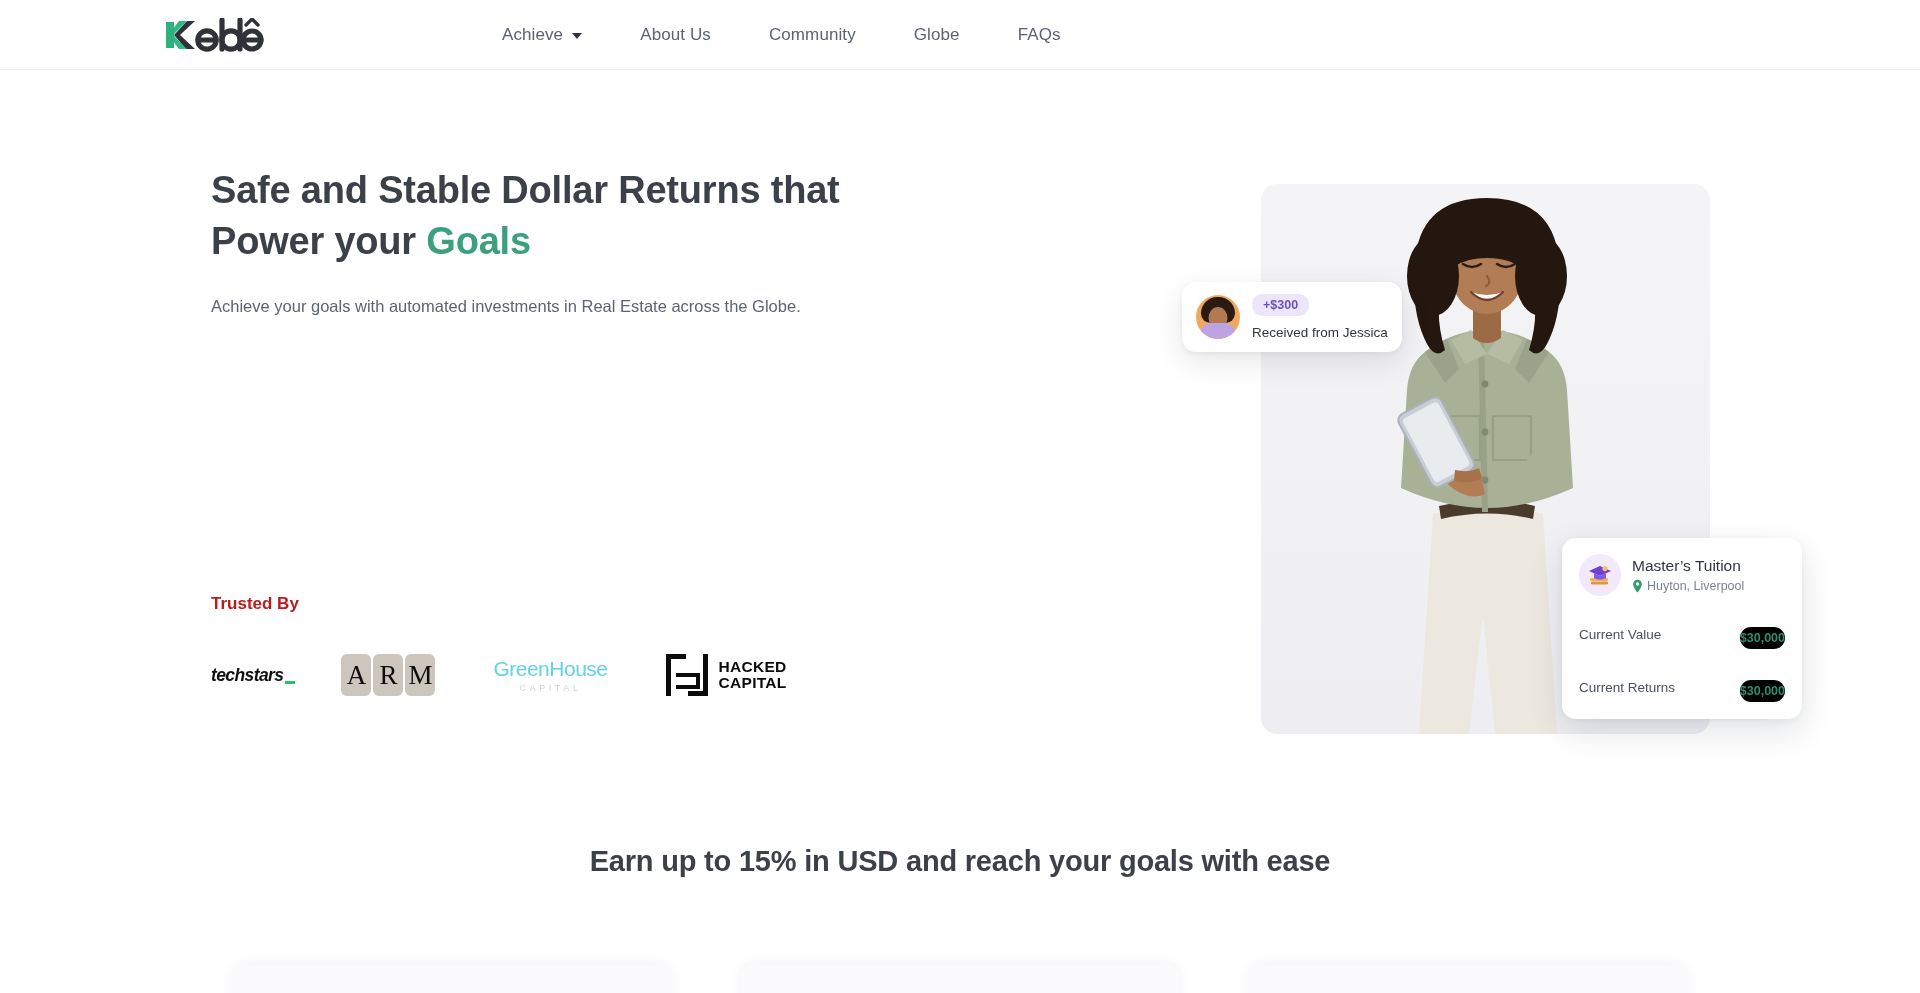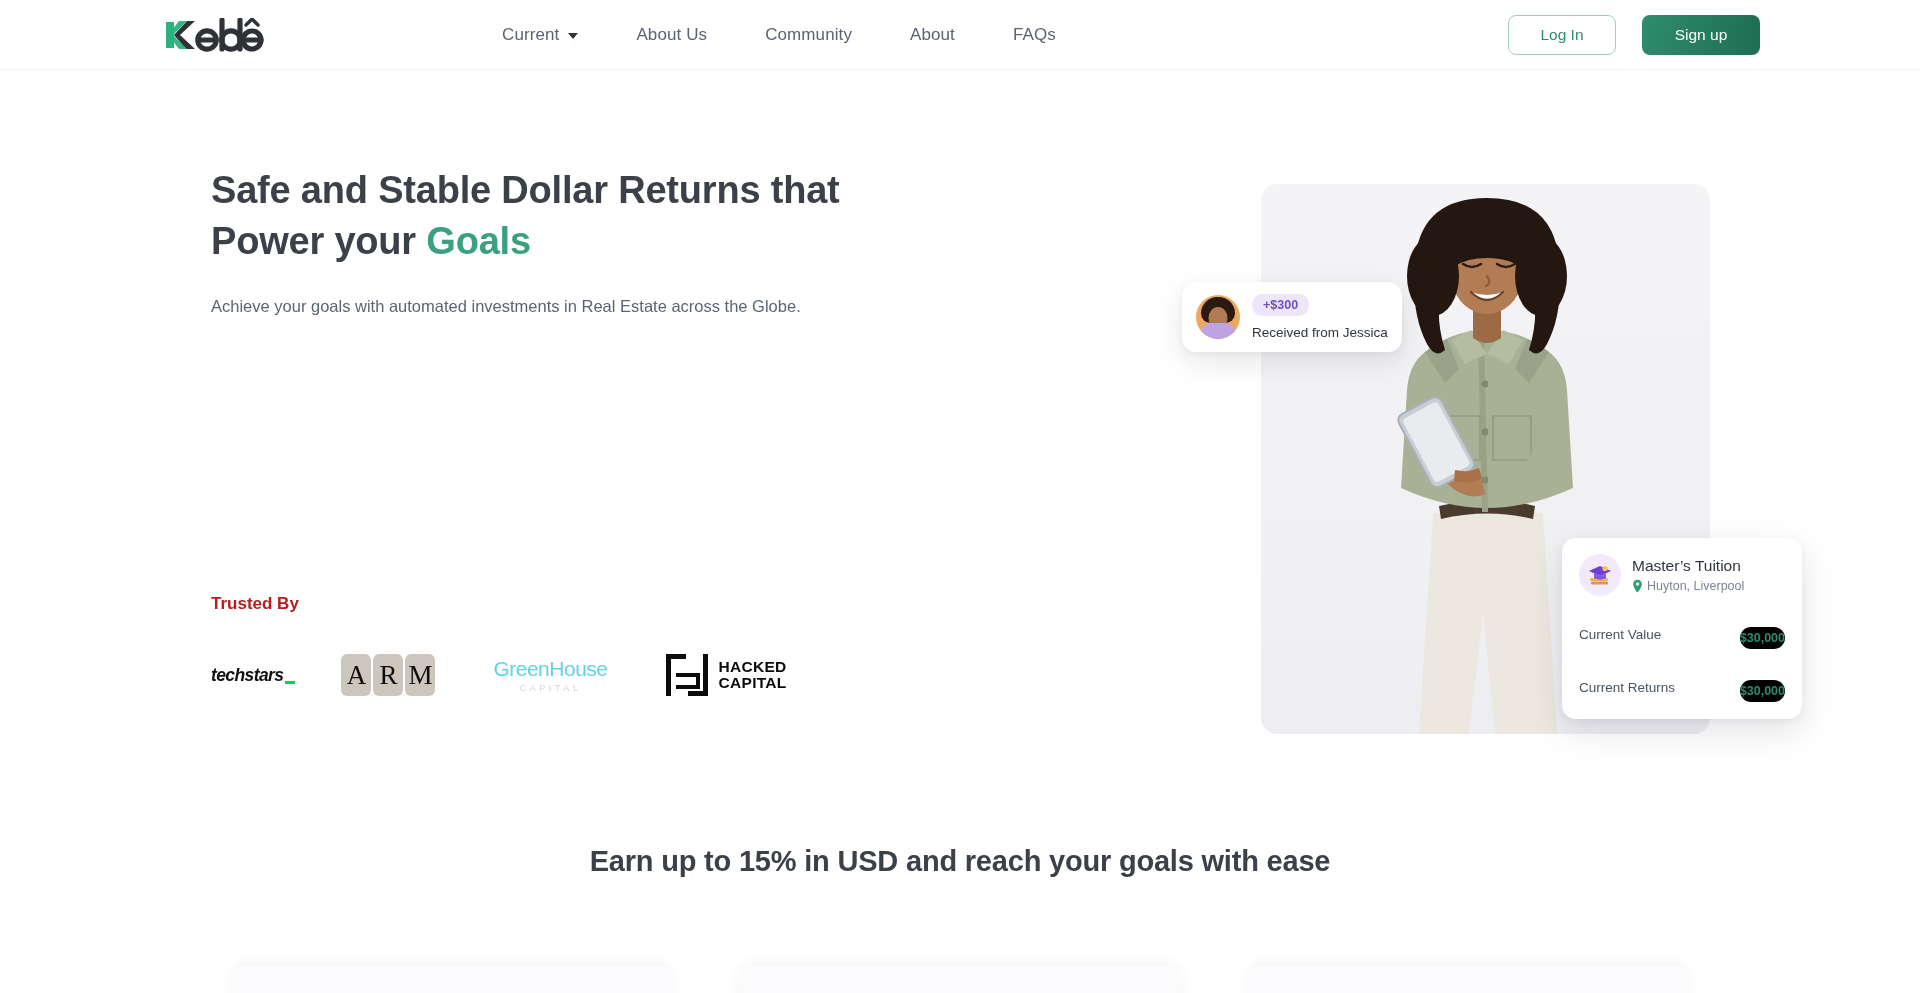--- a/index.html
+++ b/index.html
@@ -345,41 +345,37 @@
       <circle cx="71" cy="22" r="9.2" fill="none" stroke="#2f3338" stroke-width="5.2"></circle>
       <path d="M80 2 V31" stroke="#2f3338" stroke-width="5.2" stroke-linecap="round"></path>
       <circle cx="92" cy="22" r="9" fill="none" stroke="#2f3338" stroke-width="5.2"></circle>
       <path d="M84 22 H101" stroke="#2f3338" stroke-width="5" stroke-linecap="round"></path>
       <path d="M86 7 L92 1 L98 7" fill="none" stroke="#2f3338" stroke-width="3.4" stroke-linecap="round" stroke-linejoin="round"></path>
     </svg>
   </div>
 
   <nav class="nav">
     <div class="nav-item">
-      <span>Current</span>
+      <span>Achieve</span>
       <span class="caret"></span>
     </div>
     <div class="nav-item">
       <span>About Us</span>
     </div>
     <div class="nav-item">
       <span>Community</span>
     </div>
     <div class="nav-item">
-      <span>About</span>
+      <span>Globe</span>
     </div>
     <div class="nav-item">
       <span>FAQs</span>
     </div>
   </nav>
 
-  <div class="auth">
-    <button class="btn-login">Log In</button>
-    <button class="btn-signup">Sign up</button>
-  </div>
 </div>
 
 <div class="hero">
 
   <div class="hero-left">
     <h1 class="headline"><span>Safe and Stable Dollar Returns that Power your </span><span class="accent">Goals</span></h1>
 
     <p class="subtitle">Achieve your goals with automated investments in Real Estate across the Globe.</p>
 
   </div>

